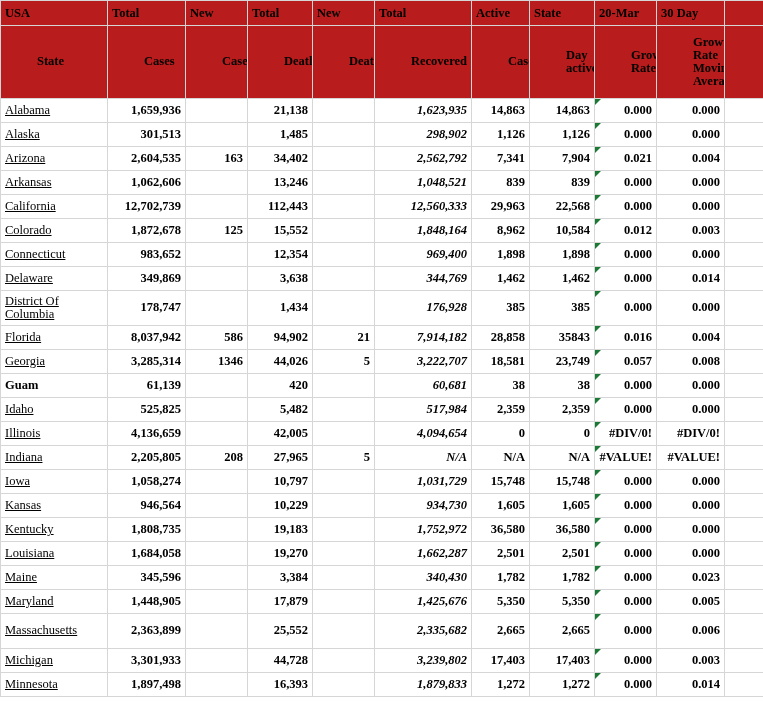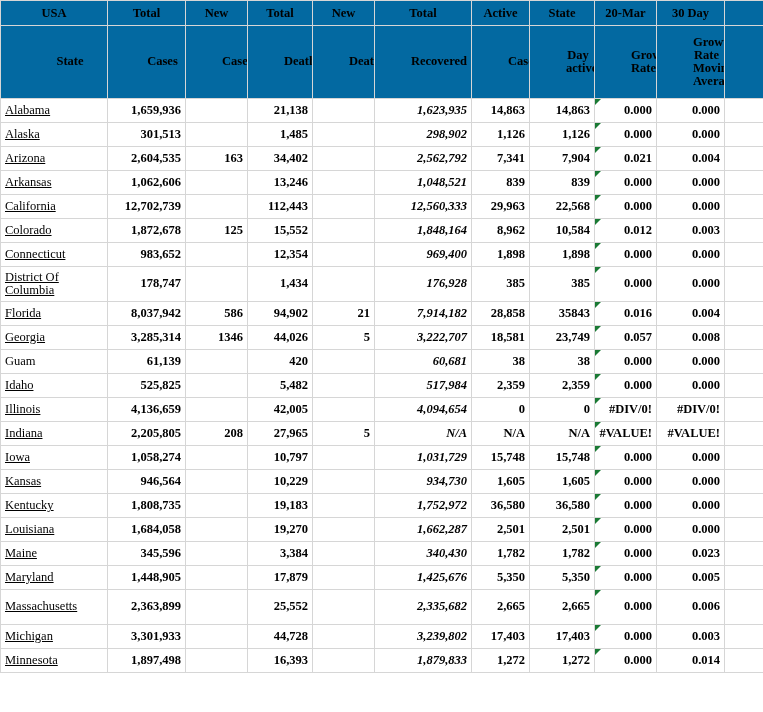--- a/index.html
+++ b/index.html
@@ -43,37 +43,36 @@
   col.c-recov    { width: 97px; }
   col.c-active   { width: 58px; }
   col.c-prev     { width: 65px; }
   col.c-growth   { width: 62px; }
   col.c-moving   { width: 68px; }
   col.c-edge     { width: 39px; }
 
   
   tr.hdr1 td, tr.hdr2 td {
     font-weight: bold;
-    text-align: center;
     border: 1px solid #d6d6d6;
-    background: #0369a1;
+    background: #b91c1c;
   }
   tr.hdr1 td { height: 22px; }
   tr.hdr2 td { height: 70px; }
   tr.hdr2 td.wrapcell { white-space: normal; line-height: 1.05; padding-left: 36px; }
 
   td.state {
     text-align: left;
     font-weight: normal;
   }
   td.state span.link {
     text-decoration: underline;
   }
   td.state.bold-state {
-    font-weight: normal;
+    font-weight: bold;
   }
   td.num {
     text-align: right;
     font-weight: bold;
   }
   td.num.ital {
     font-style: italic;
     margin-left: 18px;
   }
   td.edge {
@@ -230,20 +229,33 @@
           <td class="num"></td>
           <td class="num">12,354</td>
           <td class="num"></td>
           <td class="num ital">969,400</td>
           <td class="num">1,898</td>
           <td class="num">1,898</td>
           <td class="num growth mark">0.000</td>
           <td class="num moving">0.000</td>
           <td class="edge"></td>
         </tr>
+        <tr class="datarow">
+          <td class="state"><span class="link">Delaware</span></td>
+          <td class="num">349,869</td>
+          <td class="num"></td>
+          <td class="num">3,638</td>
+          <td class="num"></td>
+          <td class="num ital">344,769</td>
+          <td class="num">1,462</td>
+          <td class="num">1,462</td>
+          <td class="num growth mark">0.000</td>
+          <td class="num moving">0.014</td>
+          <td class="edge"></td>
+        </tr>
         <tr class="datarow tallrow">
           <td class="state"><span class="link">District Of Columbia</span></td>
           <td class="num">178,747</td>
           <td class="num"></td>
           <td class="num">1,434</td>
           <td class="num"></td>
           <td class="num ital">176,928</td>
           <td class="num">385</td>
           <td class="num">385</td>
           <td class="num growth mark">0.000</td>

